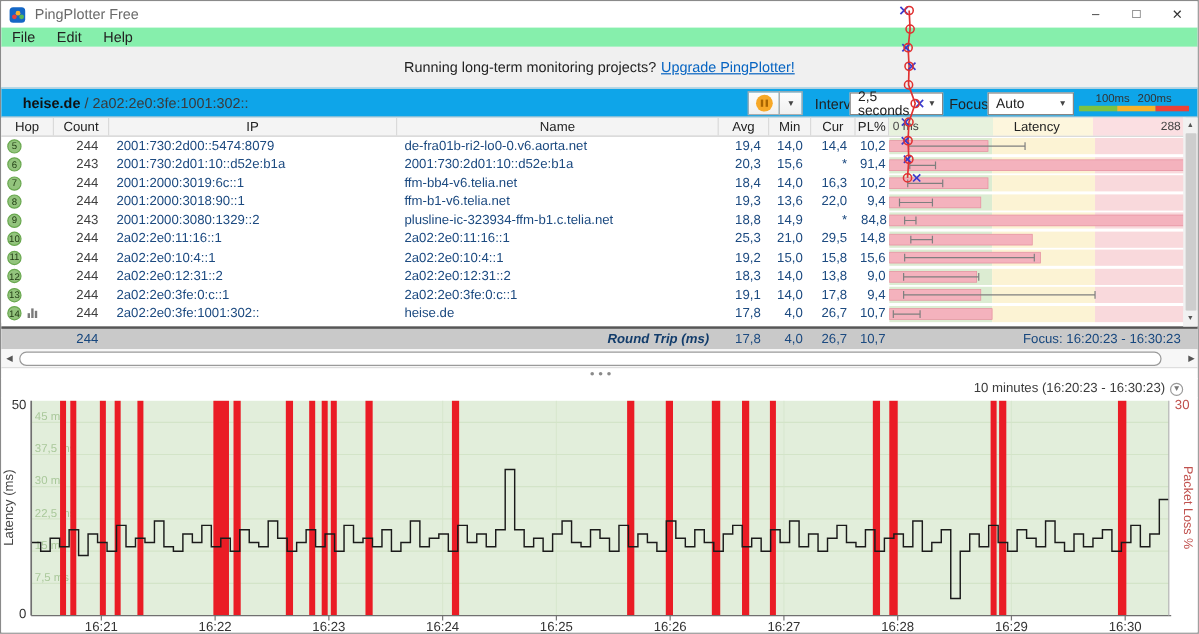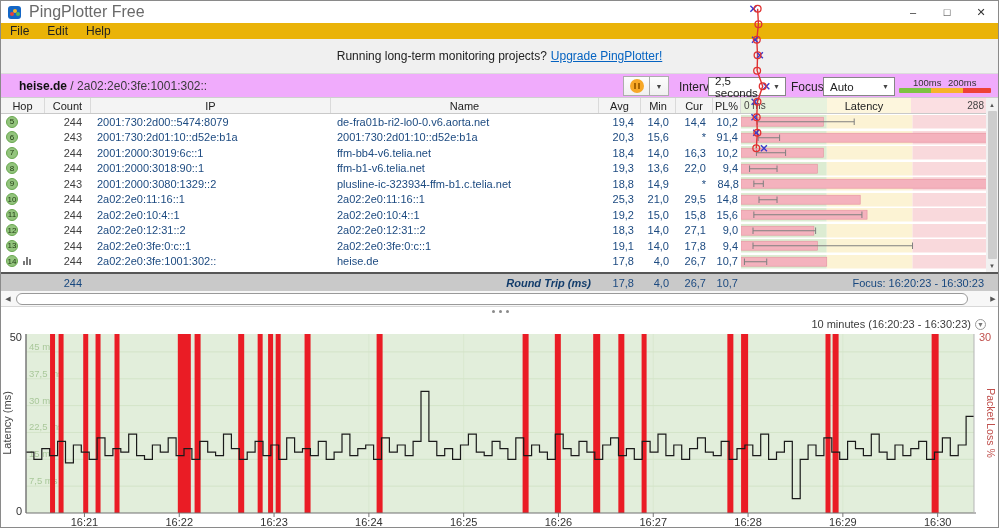--- a/index.html
+++ b/index.html
@@ -6,34 +6,34 @@
   body { font-family: "Liberation Sans", sans-serif; background:#444; }
   .window { position:relative; width:999px; height:528px; background:#fff; border:1px solid #8a8a8a; overflow:hidden; font-family:"Liberation Sans",sans-serif; }
 
   
   .titlebar { position:absolute; top:0; left:0; width:100%; height:22px; background:#fff; display:flex; align-items:center; }
   .app-icon { width:13px; height:13px; margin-left:7px; border-radius:3px; background:#1467c6; position:relative; }
   .app-icon i { position:absolute; width:4px; height:4px; border-radius:50%; }
   .app-icon .d1 { background:#e8413c; left:2px; top:6px; }
   .app-icon .d2 { background:#f7b32a; left:5px; top:3px; }
   .app-icon .d3 { background:#58b957; left:8px; top:6px; }
-  .title-text { margin-left:8px; font-size:16px; color:#6a6a6a; }
+  .title-text { margin-left:8px; font-size:12px; color:#6a6a6a; }
   .win-btns { margin-left:auto; display:flex; height:100%; }
   .win-btn { width:34px; height:100%; display:flex; align-items:center; justify-content:center; font-size:11px; color:#333; }
 
   
-  .menubar { position:absolute; top:22px; left:0; width:100%; height:16px; background:#eab308; display:flex; align-items:center; }
+  .menubar { position:absolute; top:22px; left:0; width:100%; height:16px; background:#86efac; display:flex; align-items:center; }
   .menu-item { padding:0 9px; font-size:12px; color:#222; }
 
   
   .banner { position:absolute; top:38px; left:0; width:100%; height:34px; background:#f0f0f0; display:flex; align-items:center; justify-content:center; font-size:12px; color:#222; }
   .banner a { color:#0563c1; text-decoration:underline; margin-left:4px; cursor:pointer; }
 
   
-  .controls { position:absolute; top:72px; left:0; width:100%; height:25px; background:#f0abfc; border-top:1px solid #dcdcdc; border-bottom:1px solid #cfcfcf; font-size:12px; color:#222; }
+  .controls { position:absolute; top:72px; left:0; width:100%; height:25px; background:#0ea5e9; border-top:1px solid #dcdcdc; border-bottom:1px solid #cfcfcf; font-size:12px; color:#222; }
   .target { position:absolute; left:18px; top:5px; font-size:12px; color:#3a3a3a; }
   .target b { color:#111; }
   .btn { position:absolute; top:2px; height:20px; background:linear-gradient(#fdfdfd,#f0f0f0); border:1px solid #adadad; display:flex; align-items:center; justify-content:center; }
   .pause-btn { left:622px; width:27px; }
   .pause-glyph { width:14px; height:14px; border-radius:50%; background:#f7a827; position:relative; }
   .pause-glyph i { position:absolute; top:4px; width:2px; height:6px; background:#a86400; }
   .pause-glyph .b1 { left:4.5px; } .pause-glyph .b2 { left:8px; }
   .pause-drop { left:648px; width:20px; font-size:7px; color:#444; }
   .lbl-interval { position:absolute; left:678px; top:6px; }
   .combo { position:absolute; top:3px; height:19px; background:#fff; border:1px solid #868686; font-size:11.5px; display:flex; align-items:center; padding-left:6px; color:#222; }
@@ -342,21 +342,21 @@
     <div class="trace-row">
       <div class="hop-cell">
         <div class="hop-badge">12</div>
 
       </div>
       <div class="cell count c-count">244</div>
       <div class="cell txt c-ip">2a02:2e0:12:31::2</div>
       <div class="cell txt c-name">2a02:2e0:12:31::2</div>
       <div class="cell num c-avg">18,3</div>
       <div class="cell num c-min">14,0</div>
-      <div class="cell num c-cur">27,1</div>
+      <div class="cell num c-cur">13,8</div>
       <div class="cell num c-pl" style="padding-right:3px">9,0</div>
       <div class="lat-cell"><svg width="247" height="15.5">
         <rect x="0" y="1" width="85.76388888888889" height="13.5" fill="#dcecd2"></rect>
         <rect x="85.76388888888889" y="1" width="85.76388888888889" height="13.5" fill="#fcf3d4"></rect>
         <rect x="171.52777777777777" y="1" width="75.47222222222223" height="13.5" fill="#f9d9dc"></rect>
         <rect x="0" y="3.2" width="72.89930555555556" height="9" fill="#f4b2bd" stroke="#e58f9e" stroke-width="0.6"></rect>
         <line x1="12.006944444444443" y1="7.75" x2="74.61458333333333" y2="7.75" stroke="#7f7f7f" stroke-width="1"></line>
         <line x1="12.006944444444443" y1="4.5" x2="12.006944444444443" y2="11" stroke="#7f7f7f" stroke-width="1"></line>
         <line x1="74.61458333333333" y1="4.5" x2="74.61458333333333" y2="11" stroke="#7f7f7f" stroke-width="1"></line>
       </svg></div>

